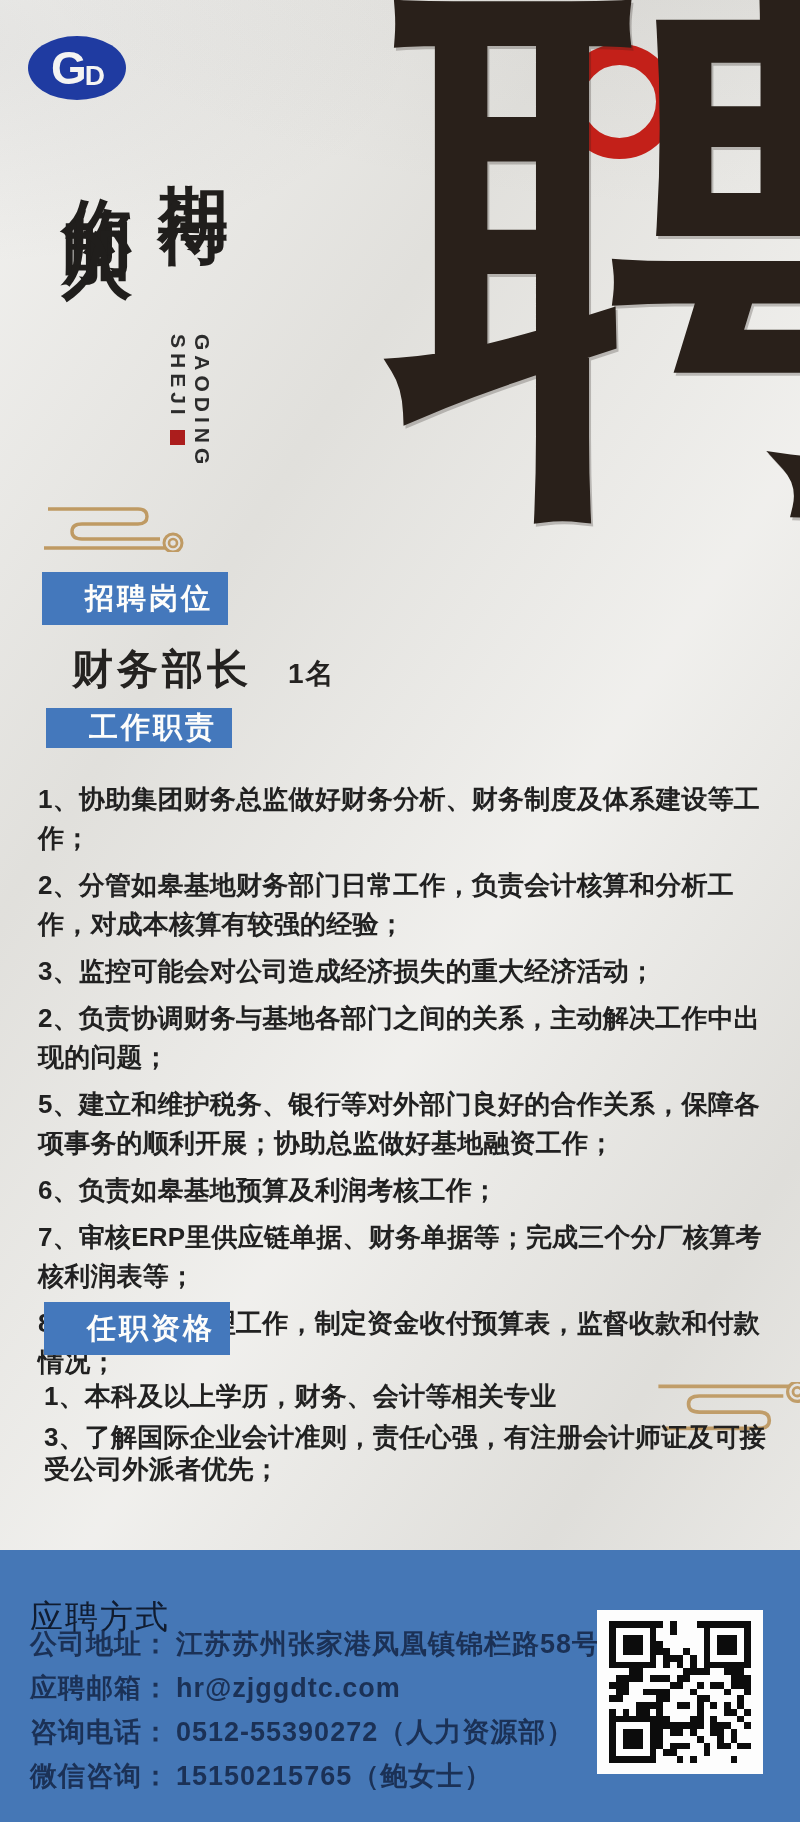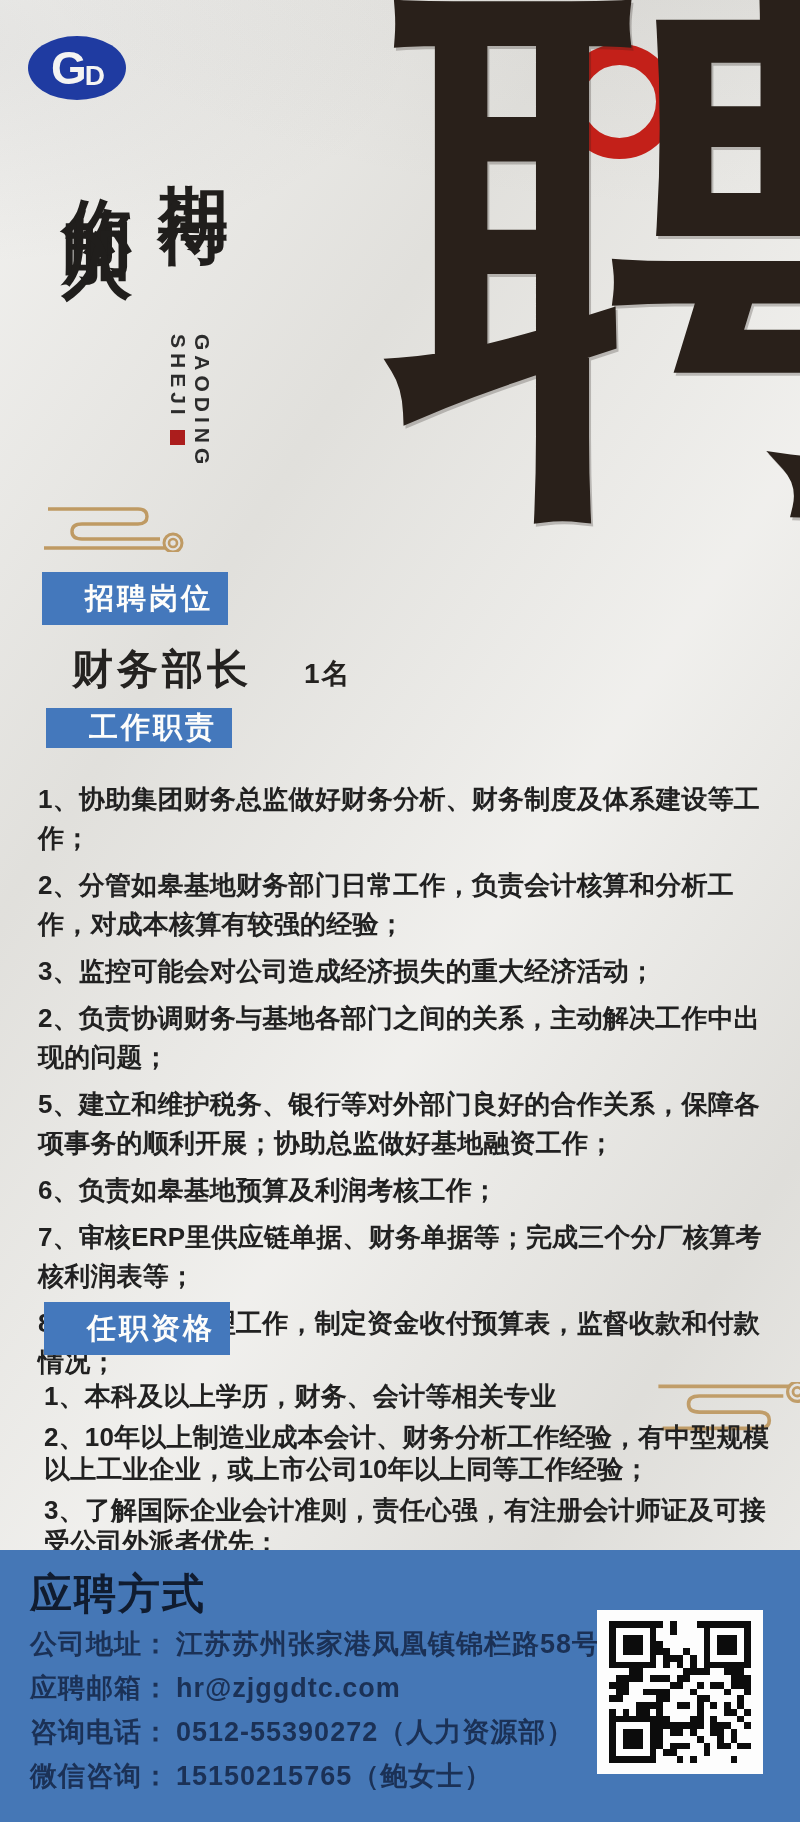--- a/index.html
+++ b/index.html
@@ -49,30 +49,30 @@
   
   .sec-box { position:absolute; width:186px; height:53px; background:#4478bc;
     display:flex; align-items:center; justify-content:center;
     color:#fdfdfb; font-size:29px; font-weight:800; letter-spacing:3px;padding-left:28px; }
   .sec-pos   { left:42px; top:572px; }
   .sec-duty  { left:46px; top:708px; height:40px; }
   .sec-qual  { left:44px; top:1302px; }
   
   .job-row { position:absolute; left:72px; top:642px; display:flex; align-items:baseline; color:#242220; }
   .job-title { font-size:41px; font-weight:700; letter-spacing:4px; }
-  .job-count { font-size:28px; font-weight:700; margin-left:52px; letter-spacing:2px; }
+  .job-count { font-size:28px; font-weight:700; margin-left:36px; letter-spacing:2px; }
   
   .duty-list { position:absolute; left:30px; top:772px; width:746px;
     font-size:26px; font-weight:600; color:#212121; line-height:39px; letter-spacing:0.2px; }
   .qual-list { position:absolute; left:36px; top:1372px; width:748px;
     font-size:26px; font-weight:600; color:#212121; line-height:32.5px; letter-spacing:0.2px; }
   .duty-list p, .qual-list p { margin:8px; }
   
   .apply-band { position:absolute; left:0; top:1550px; width:800px; height:272px; background:#4577b6; }
-  .apply-title { position:absolute; left:30px; top:16px; font-size:42px; font-weight:700; color:#101c30; letter-spacing:2px; }
+  .apply-title { position:absolute; left:30px; top:45px; font-size:33px; font-weight:400; color:#101c30; letter-spacing:2px; }
   .contact-list { position:absolute; left:30px; top:76px; }
   .contact-row { display:flex; align-items:baseline; line-height:36px; margin-bottom:8px;
     font-size:27px; font-weight:700; color:#1b3156; letter-spacing:1px; white-space:nowrap; }
   .contact-row .val { margin-left:6px; }
   
   .qr-pad { position:absolute; right:37px; top:60px; width:166px; height:164px; background:#fdfdfd; padding:11px; }
   .qr-pad svg { width:100%; height:100%; shape-rendering:crispEdges; }
 </style>
 </head>
 <body>
@@ -127,21 +127,20 @@
   <div class="cloud cloud2">
     <svg viewBox="0 0 150 52" fill="none">
       <path d="M6 9 H96 q9 0 9 7.5 T96 24 H40 q-10 0 -10 7.5 T40 39 H118" stroke="#bf9a63" stroke-width="3.4"></path>
       <path d="M2 48 H124" stroke="#bf9a63" stroke-width="3.4"></path>
       <circle cx="131" cy="43" r="9" stroke="#bf9a63" stroke-width="3"></circle>
       <circle cx="131" cy="43" r="4" stroke="#bf9a63" stroke-width="2.6"></circle>
     </svg>
   </div>
   <div class="qual-list">
     <p>1、本科及以上学历，财务、会计等相关专业</p>
-    <p>2、10年以上制造业成本会计、财务分析工作经验，有中型规模以上工业企业，或上市公司10年以上同等工作经验；</p>
     <p>3、了解国际企业会计准则，责任心强，有注册会计师证及可接受公司外派者优先；</p>
   </div>
 
   <div class="apply-band">
     <div class="apply-title">应聘方式</div>
     <div class="contact-list">
       <div class="contact-row">
         <span>公司地址：</span>
         <span class="val">江苏苏州张家港凤凰镇锦栏路58号</span>
       </div>

